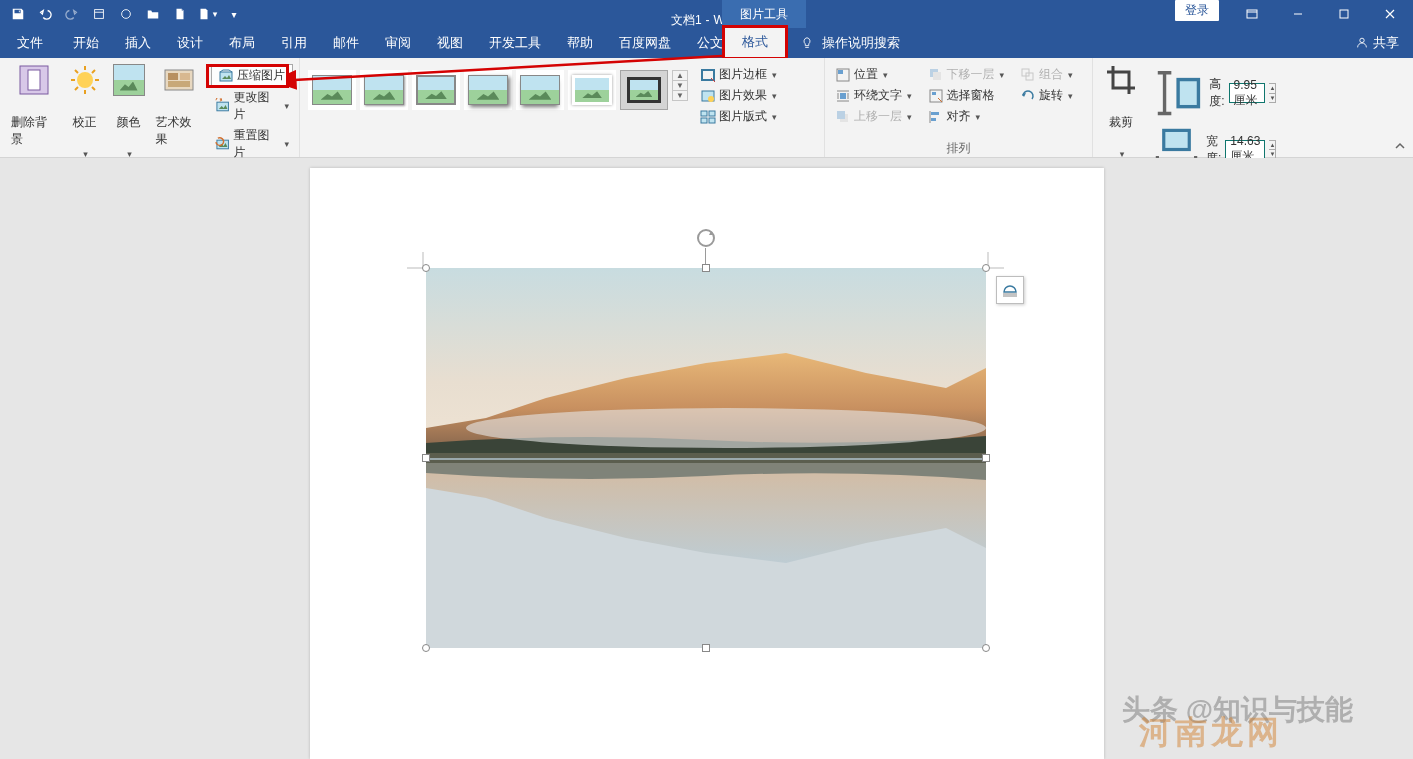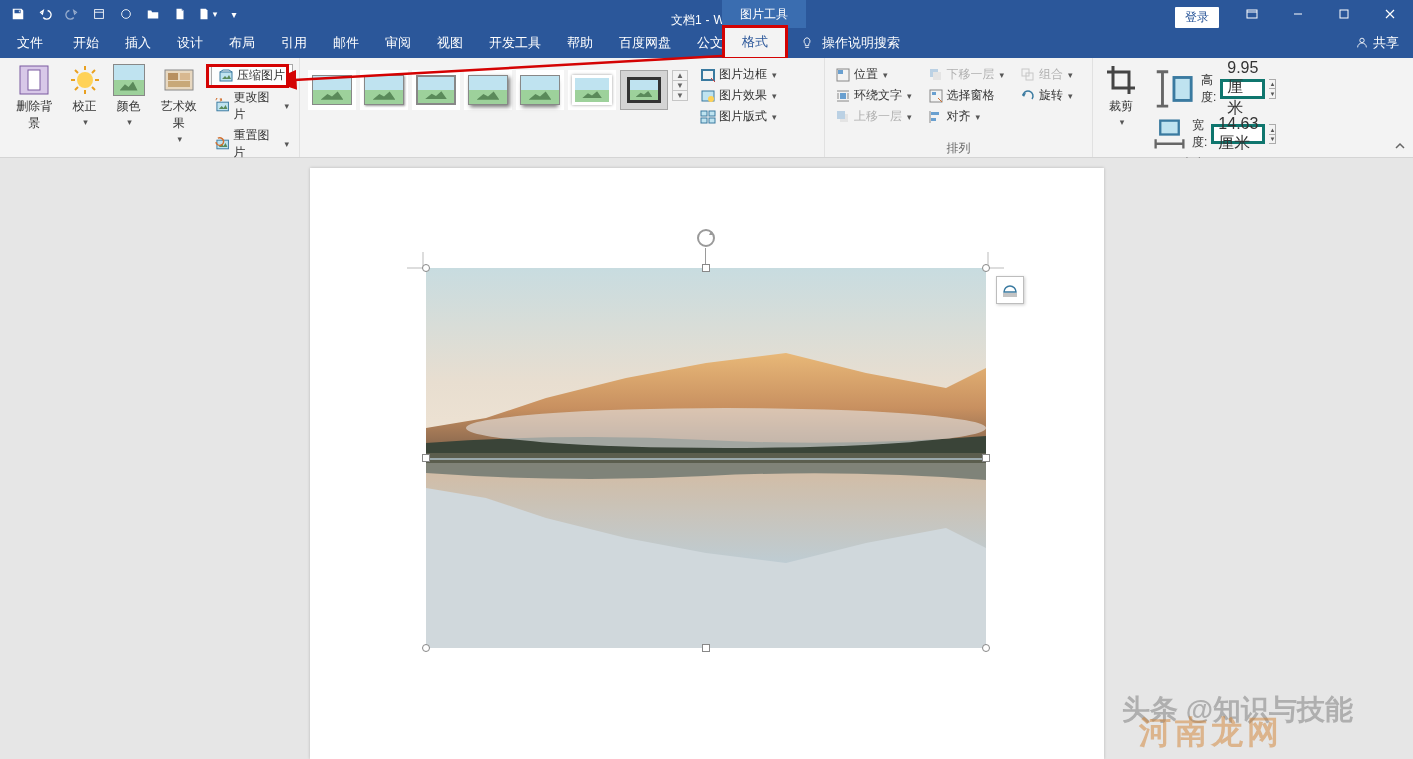--- a/index.html
+++ b/index.html
@@ -5,41 +5,41 @@
 * { margin:0; padding:0; box-sizing:border-box; font-family:"Microsoft YaHei","Segoe UI",sans-serif; }
 body { width:1413px; height:759px; background:#e6e6e6; position:relative; overflow:hidden; }
 
 
 .titlebar { height:28px; background:#2b579a; display:flex; align-items:center; color:#fff; font-size:12px; position:relative; }
 .qat { display:flex; align-items:center; gap:3px; padding:0 6px; }
 .qat-btn { width:24px; height:24px; display:flex; align-items:center; justify-content:center; color:#fff; }
 .qat-btn svg { width:14px; height:14px; }
 .title-center { position:absolute; left:50%; transform:translateX(-50%); display:flex; align-items:center; gap:4px; font-size:12px;margin-top:12px; }
 .tools-context { position:absolute; left:722px; top:0; height:28px; padding:0 18px; background:#3a6db0; display:flex; align-items:center; font-size:12px; }
-.win-controls { margin-left:auto; display:flex; align-items:flex-end; height:100%; }
+.win-controls { margin-left:auto; display:flex; align-items:flex-start; height:100%; }
 .login-btn { background:#fff; color:#2b579a; padding:2px 10px; font-size:12px; margin-right:10px; border-radius:1px; }
 .win-btn { width:46px; height:28px; display:flex; align-items:center; justify-content:center; color:#fff; }
 .win-btn svg { width:12px; height:12px; }
 
 
 .tabs { height:30px; background:#2b579a; display:flex; align-items:flex-end; color:#fff; font-size:13px; position:relative; }
 .tab { padding:6px 13px; cursor:pointer; }
 .tab.file { padding:6px 17px;margin-top:46px; }
 .tab.active { background:#f3f3f3; color:#2b579a; }
 .format-wrap { position:absolute; left:722px; top:-3px; }
 .tab.format { border:3px solid #d40202; padding:5px 17px 6px; position:relative; }
 .help-area { position:absolute; left:800px; top:0; display:flex; align-items:center; height:30px; gap:8px; color:#fff; font-size:13px; }
 .share { position:absolute; right:14px; top:0; height:30px; display:flex; align-items:center; color:#fff; font-size:13px; gap:4px; }
 
 
 .ribbon { height:100px; background:#f3f3f3; border-bottom:1px solid #d4d4d4; display:flex; position:relative; }
 .group { display:flex; flex-direction:column; height:100%; border-right:1px solid #e1e1e1; }
 .group-body { flex:1; display:flex; align-items:flex-start; padding:4px 6px 0; }
 .group-label { height:18px; font-size:12px; color:#666; display:flex; align-items:center; justify-content:center; position:relative; }
-.big-btn { display:flex; flex-direction:column; align-items:center; justify-content:flex-start; padding:2px 5px; font-size:12px; color:#333; gap:2px; min-width:44px;text-align:center; }
+.big-btn { display:flex; flex-direction:column; align-items:center; justify-content:flex-start; padding:2px 5px; font-size:12px; color:#333; gap:18px; min-width:44px; }
 .big-btn .bi { width:32px; height:32px; }
 .small-row { display:flex; align-items:center; gap:3px; font-size:12px; color:#333; padding:2px 4px; }
 .small-row .si { width:16px; height:16px; }
 .stack { display:flex; flex-direction:column; gap:0px; padding-top:2px; }
 .dd { font-size:9px; color:#555; margin-left:2px; }
 .launcher { position:absolute; right:3px; bottom:2px; width:12px; height:12px; }
 .launcher svg { width:10px; height:10px; }
 
 
 .redbox { position:absolute; border:3px solid #d40202; pointer-events:none; }
@@ -47,21 +47,21 @@
 
 
 .style-thumb { width:48px; height:40px; margin:2px; border:1px solid transparent; display:inline-flex; align-items:center; justify-content:center; background:#fff; }
 .style-thumb.sel { border:1px solid #a5a5a5; background:#d4d4d4; }
 .gal-nav { width:16px; display:flex; flex-direction:column; border:1px solid #c6c6c6; margin:2px 0 2px 2px; }
 .gal-nav div { flex:1; display:flex; align-items:center; justify-content:center; border-bottom:1px solid #c6c6c6; font-size:8px; color:#666; }
 .gal-nav div:last-child { border-bottom:none; }
 
 
 .sz-row { display:flex; align-items:center; gap:4px; font-size:12px; color:#333; padding:2px 0; }
-.sz-input { width:72px; height:20px; border:3px solid #0f766e; background:#fff; font-size:16px; padding:0 4px; display:flex; align-items:center; justify-content:flex-start; }
+.sz-input { width:72px; height:20px; border:1px solid #0f766e; background:#fff; font-size:12px; padding:0 4px; display:flex; align-items:center; justify-content:flex-start; }
 .spinners { width:14px; height:20px; border:1px solid #ababab; border-left:none; display:flex; flex-direction:column; }
 .spinners div { flex:1; display:flex; align-items:center; justify-content:center; font-size:6px; color:#555; border-bottom:1px solid #ababab; }
 .spinners div:last-child { border:none; }
 .collapse { position:absolute; right:6px; bottom:4px; width:14px; height:14px; }
 
 
 .canvas { position:absolute; left:0; top:158px; right:0; bottom:0; background:#e6e6e6; display:flex; justify-content:center; }
 .page { width:794px; background:#fff; margin-top:10px; position:relative; box-shadow:0 0 3px rgba(0,0,0,.2); }
 .pic-wrap { position:absolute; left:116px; top:100px; width:560px; height:380px; }
 .pic-svg { width:100%; height:100%; }

